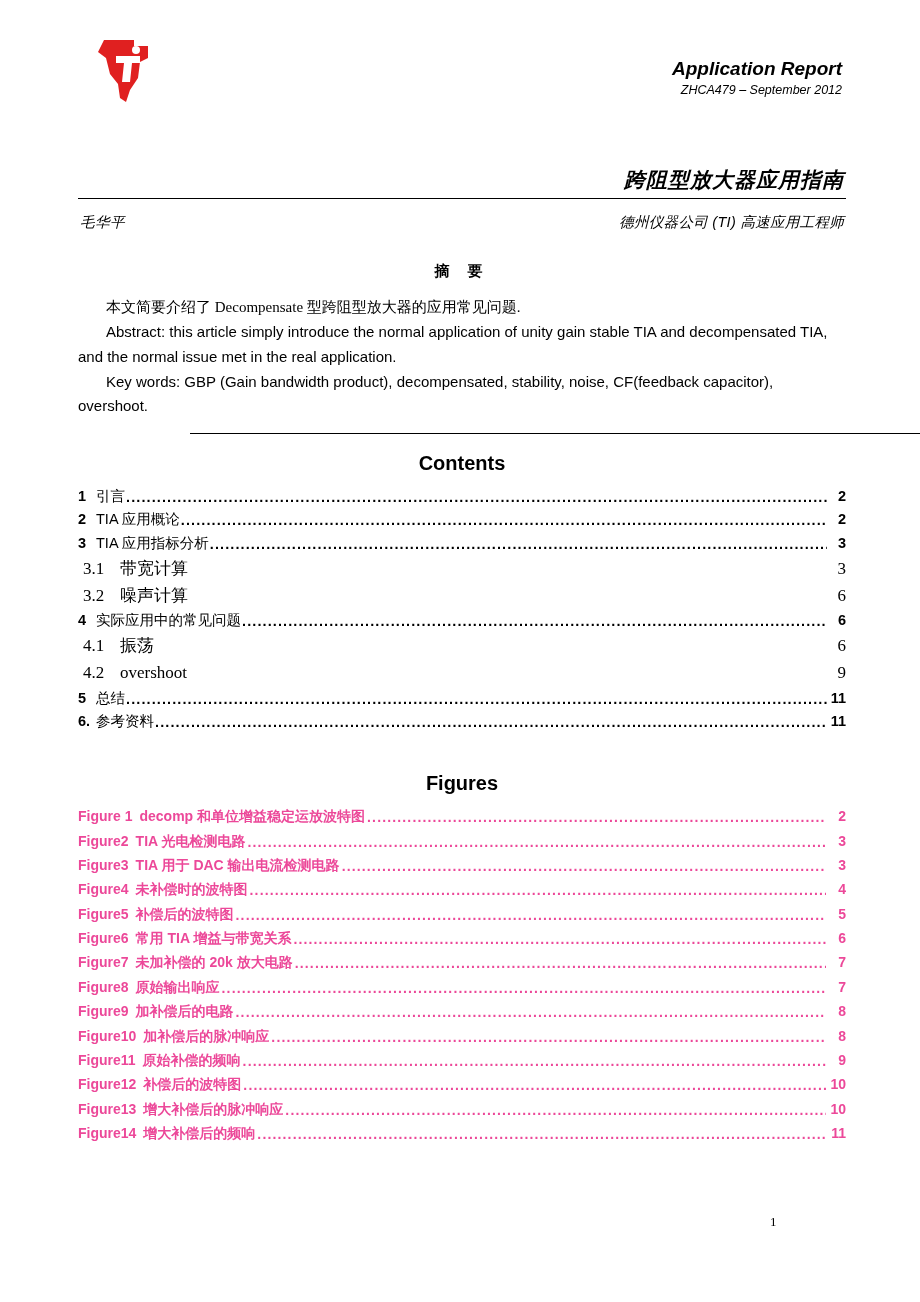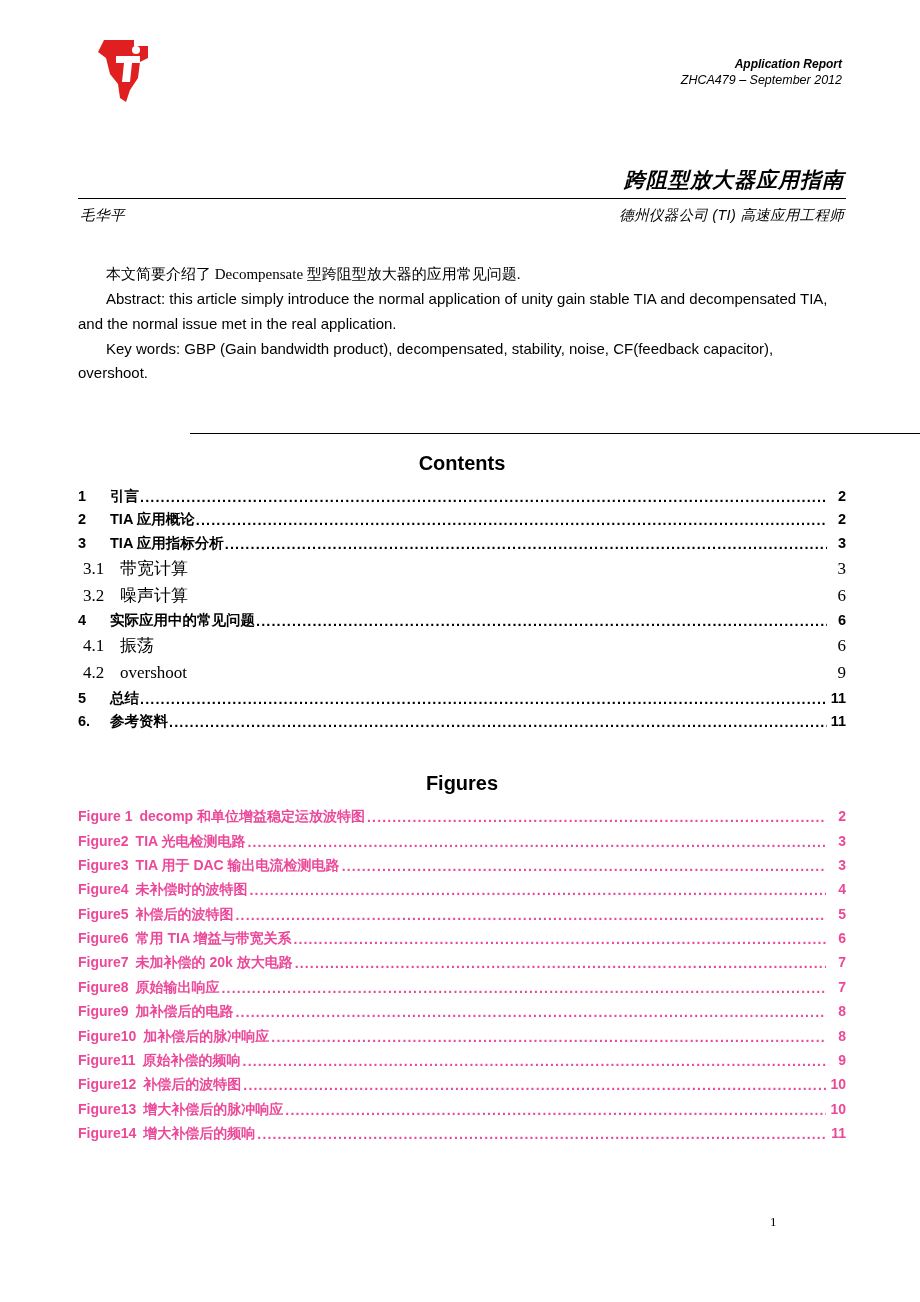--- a/index.html
+++ b/index.html
@@ -61,21 +61,21 @@
 
   .report-meta {
     position: absolute;
     right: 78px;
     top: 56px;
     text-align: right;
     font-style: italic;
     line-height: 1.35;
   }
   .report-meta .r1 {
-    font-size: 12px;
+    font-size: 19px;
     font-weight: bold;
   }
   .report-meta .r2 {
     font-size: 12.5px;
   }
 
   
   .title-area {
     position: absolute;
     left: 78px;
@@ -96,21 +96,21 @@
     border-top: 1.4px solid #000;
     margin: 6px 0 0 0;
     height: 0;
   }
   .byline {
     display: flex;
     justify-content: space-between;
     align-items: baseline;
     font-style: italic;
     font-size: 14.5px;
-    margin-top: 7px;
+    margin-top: 14px;
     padding: 0 2px;
   }
   .byline .author { letter-spacing: 0.5px; }
   .byline .affil { letter-spacing: 0.3px; }
 
   
   .abstract-area {
     position: absolute;
     left: 78px;
     top: 262px;
@@ -166,23 +166,22 @@
     line-height: 1.0;
     padding: 4.5px 0;
     white-space: nowrap;
   }
   .toc-row .num {
     font-weight: bold;
     flex: 0 0 auto;
     min-width: 18px;
   }
   .toc-row .label {
-    font-weight: bold;
-    flex: 0 0 auto;
-    margin-left: 14px;
+    font-weight: normal;
+    flex: 0 0 auto;
   }
   .toc-row .leader {
     flex: 1 1 auto;
     overflow: hidden;
     margin: 0 1px;
     align-self: center;
     position: relative;
     top: 1px;
   }
   .toc-row .leader::after {
@@ -297,20 +296,21 @@
   <div class="title-area">
     <div class="doc-title">跨阻型放大器应用指南</div>
     <hr class="rule">
     <div class="byline">
       <span class="author">毛华平</span>
       <span class="affil">德州仪器公司 (TI) 高速应用工程师</span>
     </div>
   </div>
 
   <div class="abstract-area">
+    <div class="abstract-heading">摘  要</div>
     <p class="abstract-p cn">本文简要介绍了 Decompensate 型跨阻型放大器的应用常见问题.</p>
     <p class="abstract-p">Abstract: this article simply introduce the normal application of unity gain stable TIA and decompensated TIA, and the normal issue met in the real application.</p>
     <p class="abstract-p">Key words: GBP (Gain bandwidth product), decompensated, stability, noise, CF(feedback capacitor), overshoot.</p>
     <div class="abstract-rule"></div>
   </div>
 
   <div class="toc-area">
     <div class="section-heading">Contents</div>
     <ul class="toc-list">
       <li class="toc-row">

